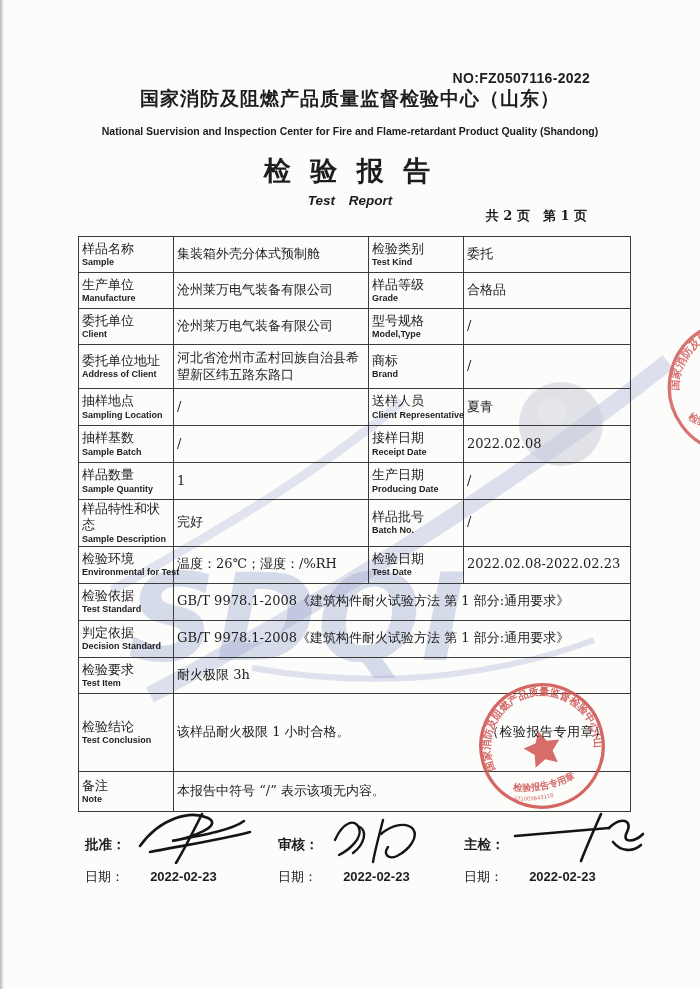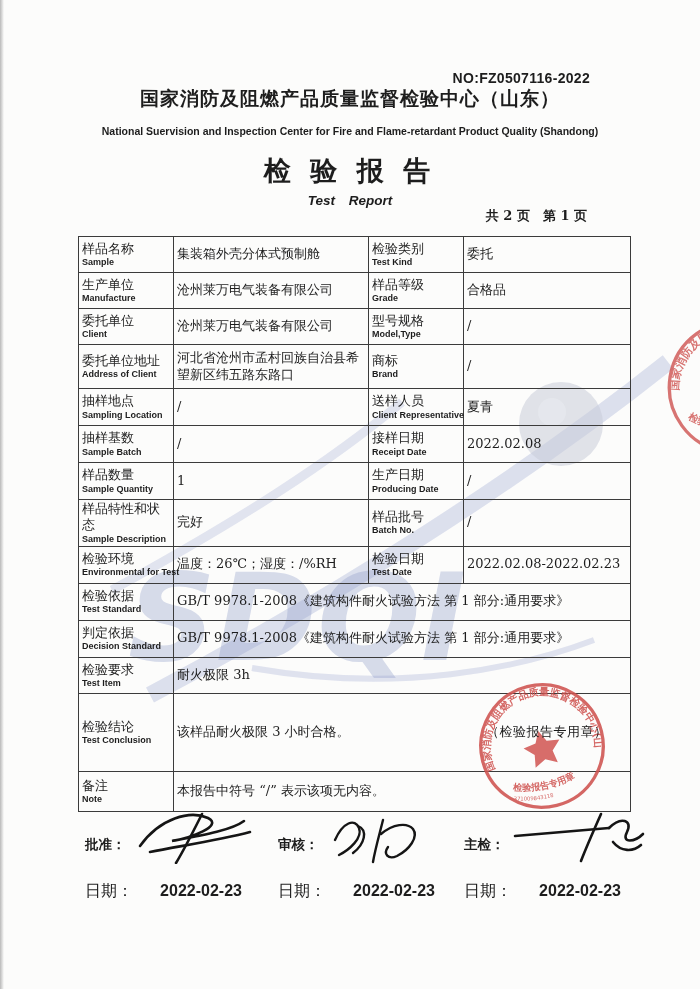--- a/index.html
+++ b/index.html
@@ -53,21 +53,21 @@
   .stamp-edge { position:absolute; left:662px; top:314px; width:146px; height:146px;
     z-index:4; transform:rotate(9deg); opacity:.8; }
   .seal-caption { position:absolute; left:486px; top:723px; font-size:13px;
     font-family:"DejaVu Serif",serif; color:#1a1a1a; z-index:5; letter-spacing:.5px; }
 
   
   .sig-block { position:absolute; z-index:3; }
   .sig-label { font-size:13.5px; font-family:"DejaVu Serif",serif; font-weight:600; }
   .sig-row { display:flex; align-items:flex-end; }
   .sig-svg { margin-left:6px; }
-  .date-row { margin-top:17px; font-size:16px; font-family:"DejaVu Serif",serif; }
+  .date-row { margin-top:4px; font-size:13px; font-family:"DejaVu Serif",serif; }
   .date-row .dt { margin-left:22px; font-weight:600; font-family:"Liberation Sans",sans-serif; }
   #sig1{left:85px; top:808px;} #sig2{left:278px; top:812px;} #sig3{left:464px; top:808px;}
   .sig-label-inline{ align-self:flex-end; margin-bottom:10px; }
 </style>
 </head>
 <body>
 
 <div class="scan-edge"></div>
 
 <svg class="watermark" width="700" height="989" viewBox="0 0 700 989">
@@ -221,21 +221,21 @@
           <span class="cn">检验要求</span>
           <span class="en">Test Item</span>
         </td>
     <td class="val" colspan="3">耐火极限 3h</td>
   </tr>
   <tr class="r78">
     <td>
           <span class="cn">检验结论</span>
           <span class="en">Test Conclusion</span>
         </td>
-    <td class="val top-left" colspan="3">该样品耐火极限 3 小时合格。</td>
+    <td class="val top-left" colspan="3">该样品耐火极限 1 小时合格。</td>
   </tr>
   <tr class="r40">
     <td>
           <span class="cn">备注</span>
           <span class="en">Note</span>
         </td>
     <td class="val left" colspan="3">本报告中符号 “/” 表示该项无内容。</td>
   </tr>
 </tbody>
   </table>

